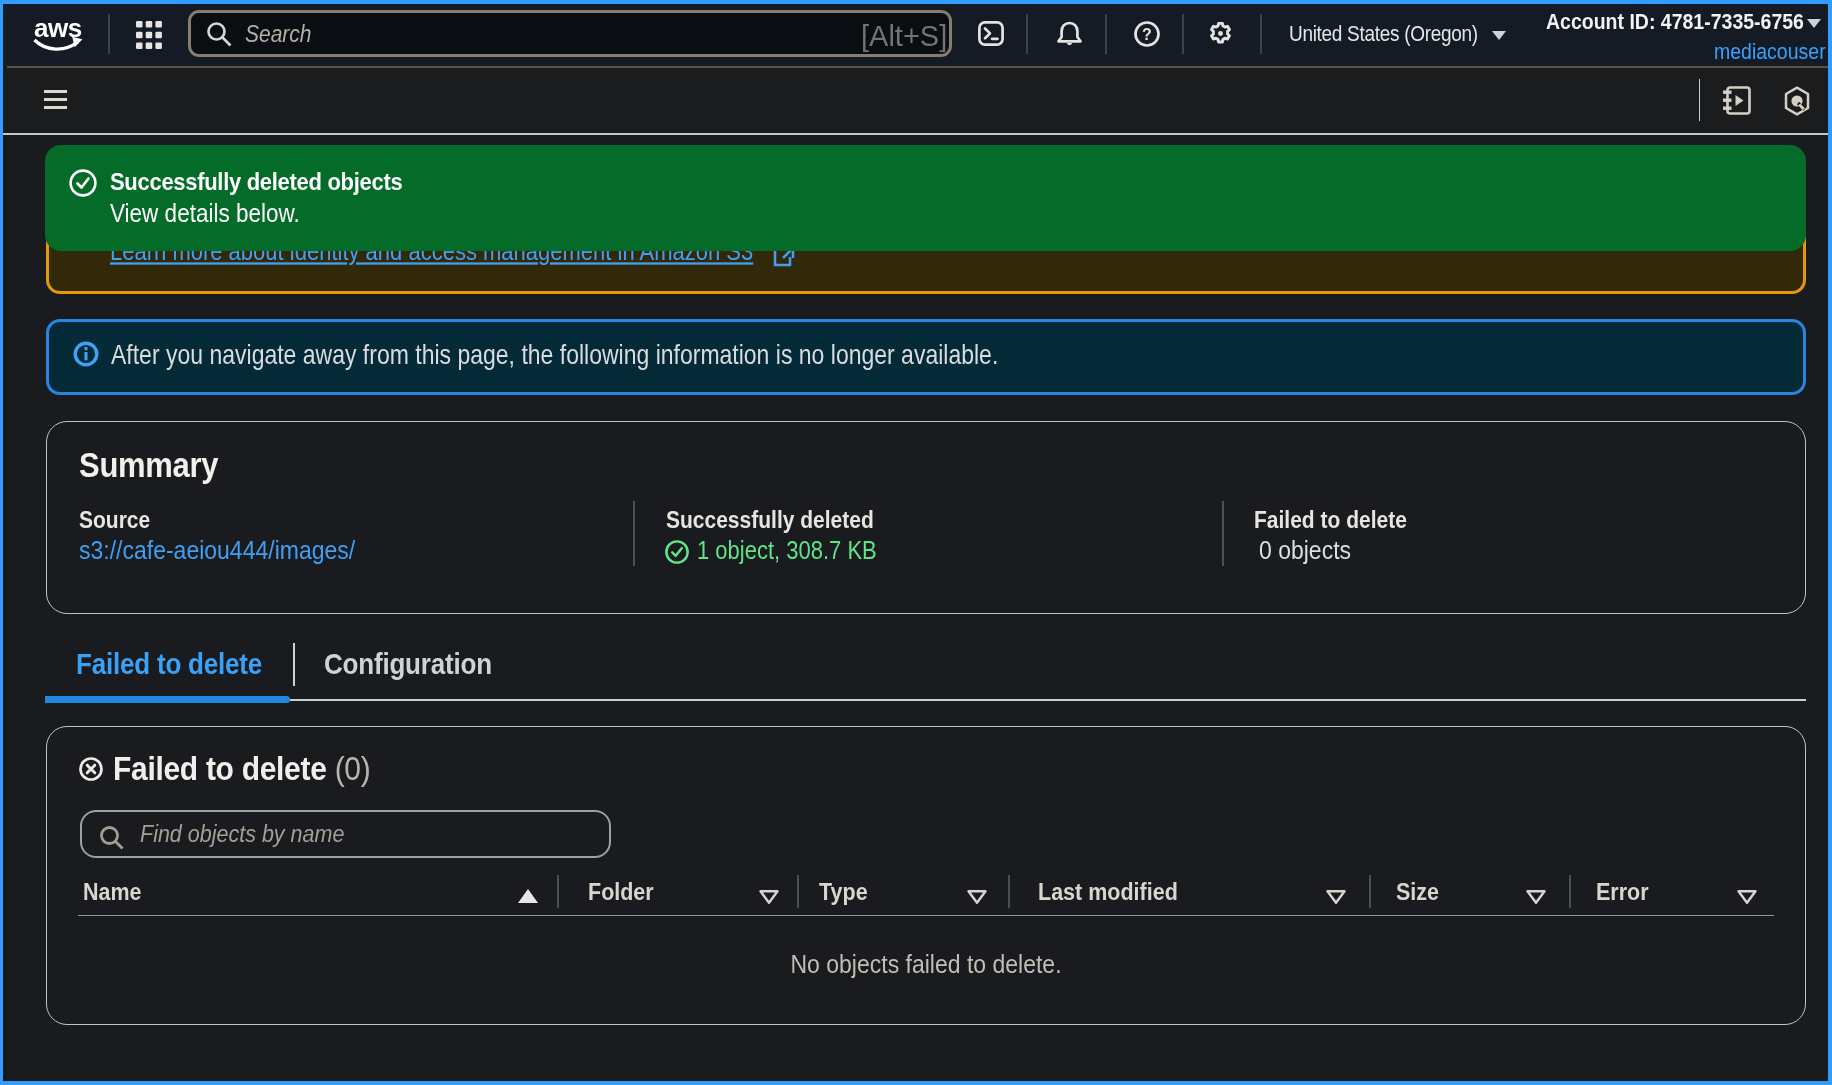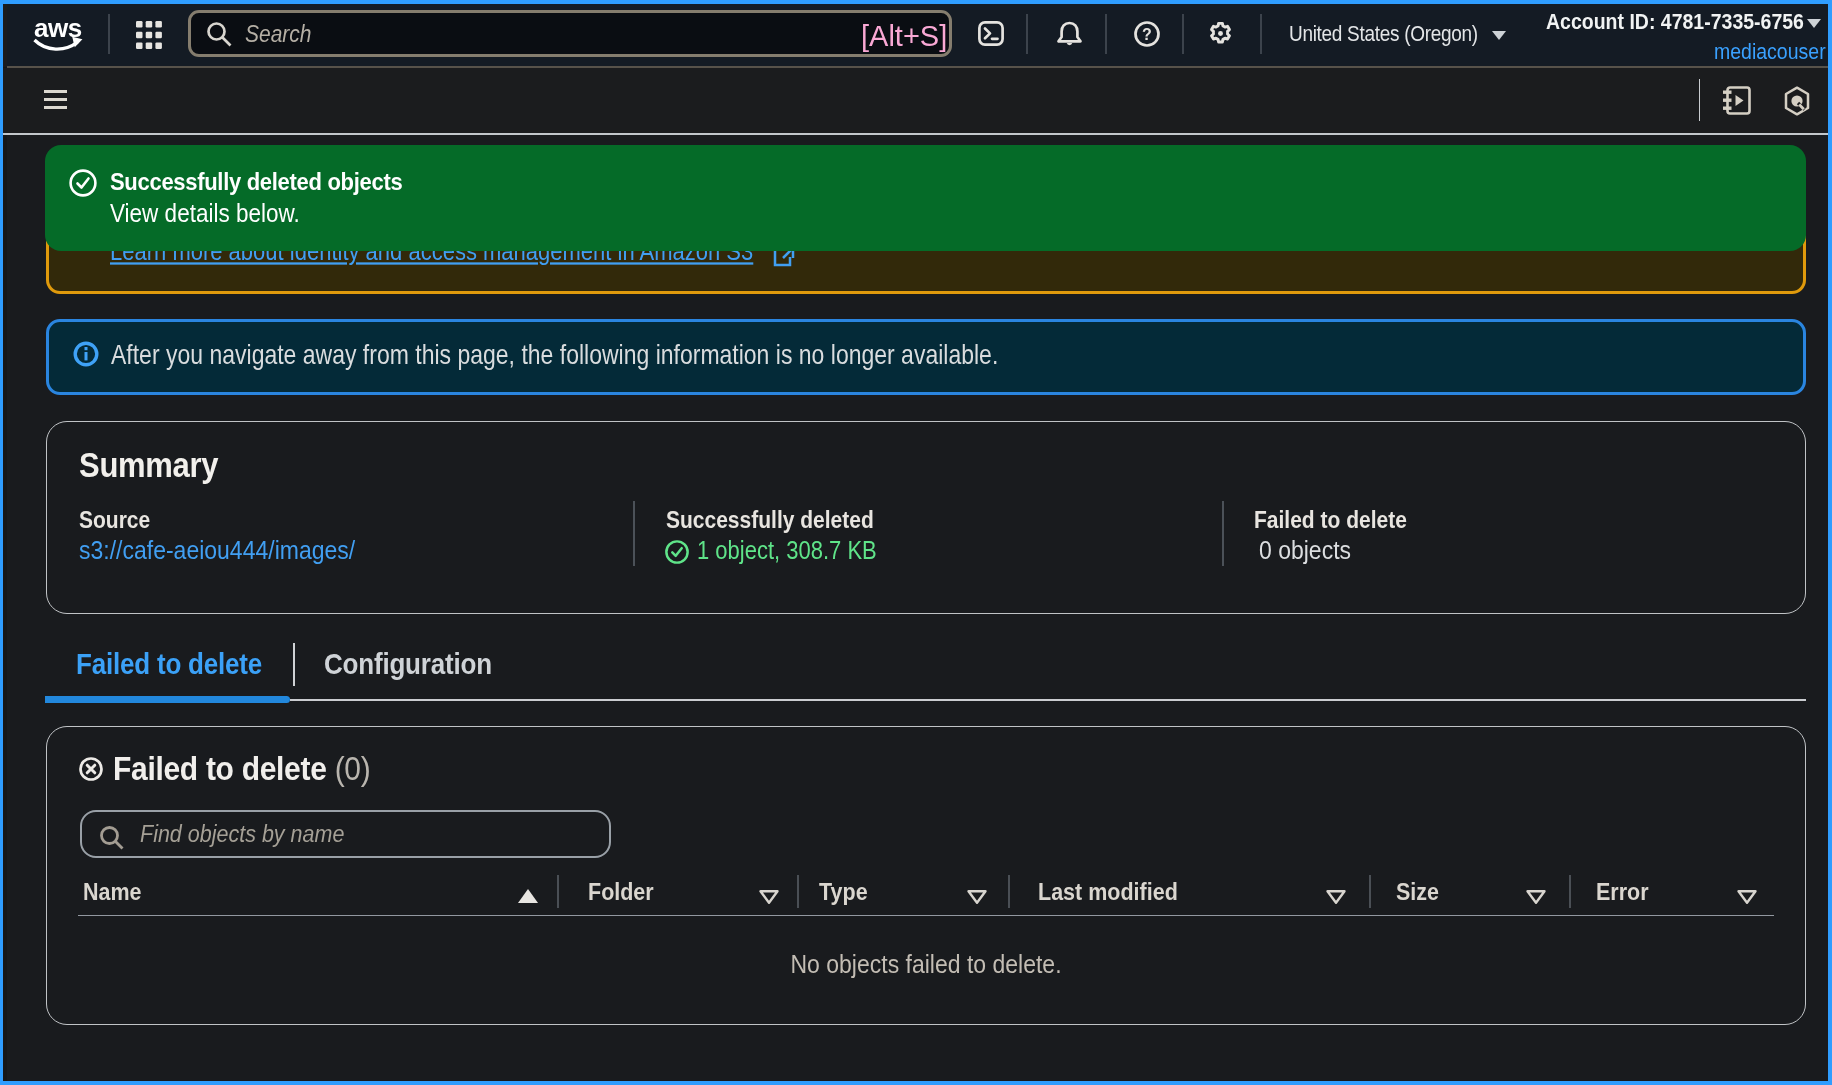--- a/index.html
+++ b/index.html
@@ -38,21 +38,21 @@
       <rect x="19.4" y="21.4" width="6.5" height="6.5" rx="1.2"></rect>
   </g>
 </svg>
 
 <div class="abs" style="left:188px;top:10px;width:764px;height:47px;border:3px solid #857d6e;border-radius:11px;background:#0a0d12;"></div>
 <svg class="abs" style="left:206px;top:21px" width="27" height="27" viewBox="0 0 27 27">
   <circle cx="10.5" cy="10.5" r="8" stroke="#d8d5cf" stroke-width="2.7" fill="none"></circle>
   <line x1="16.5" y1="16.5" x2="24.5" y2="24.5" stroke="#d8d5cf" stroke-width="2.7"></line>
 </svg>
 <div class="t" style="left:245px;top:23.1px;font-size:21px;transform:scaleY(1.15);font-style:italic;color:#b5afa5;">Search</div>
-<div class="t" style="left:861px;top:22px;font-size:29px;color:#f9a8d4;">[Alt+S]</div>
+<div class="t" style="left:861px;top:22px;font-size:29px;color:#737373;">[Alt+S]</div>
 
 <svg class="abs" style="left:978px;top:21px" width="26" height="25" viewBox="0 0 26 25">
   <rect x="1.4" y="1.4" width="23.2" height="22.2" rx="5.5" stroke="#e5e3df" stroke-width="2.7" fill="none"></rect>
   <path d="M7 7.5 L12 12.4 L7 17.3" stroke="#e5e3df" stroke-width="2.7" fill="none" stroke-linecap="round" stroke-linejoin="round"></path>
   <line x1="14" y1="17.8" x2="19.5" y2="17.8" stroke="#e5e3df" stroke-width="2.7" stroke-linecap="round"></line>
 </svg>
 <div class="abs" style="left:1026px;top:14px;width:2px;height:40px;background:#3c434c;"></div>
 
 <svg class="abs" style="left:1055px;top:21px" width="29" height="26" viewBox="0 0 29 26">
   <path d="M14.5 2 C 9.6 2 6.6 5.8 6.6 10.4 L6.6 16 L3.5 20.3 L25.5 20.3 L22.4 16 L22.4 10.4 C22.4 5.8 19.4 2 14.5 2 Z" stroke="#e5e3df" stroke-width="2.7" fill="none" stroke-linejoin="round"></path>

